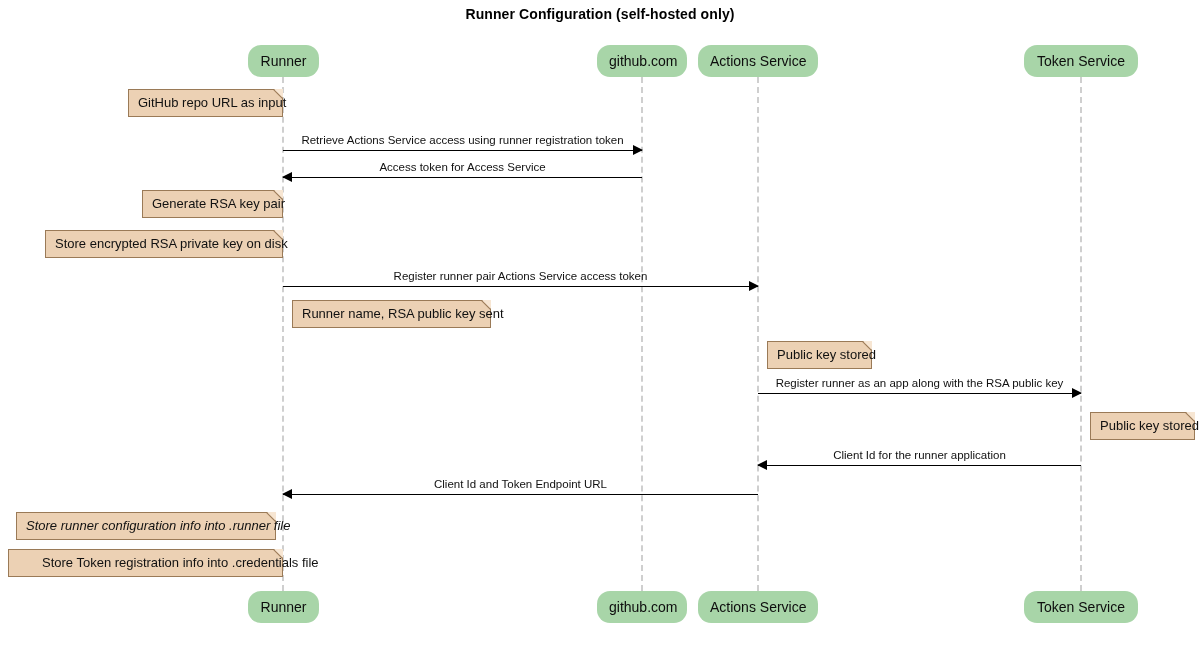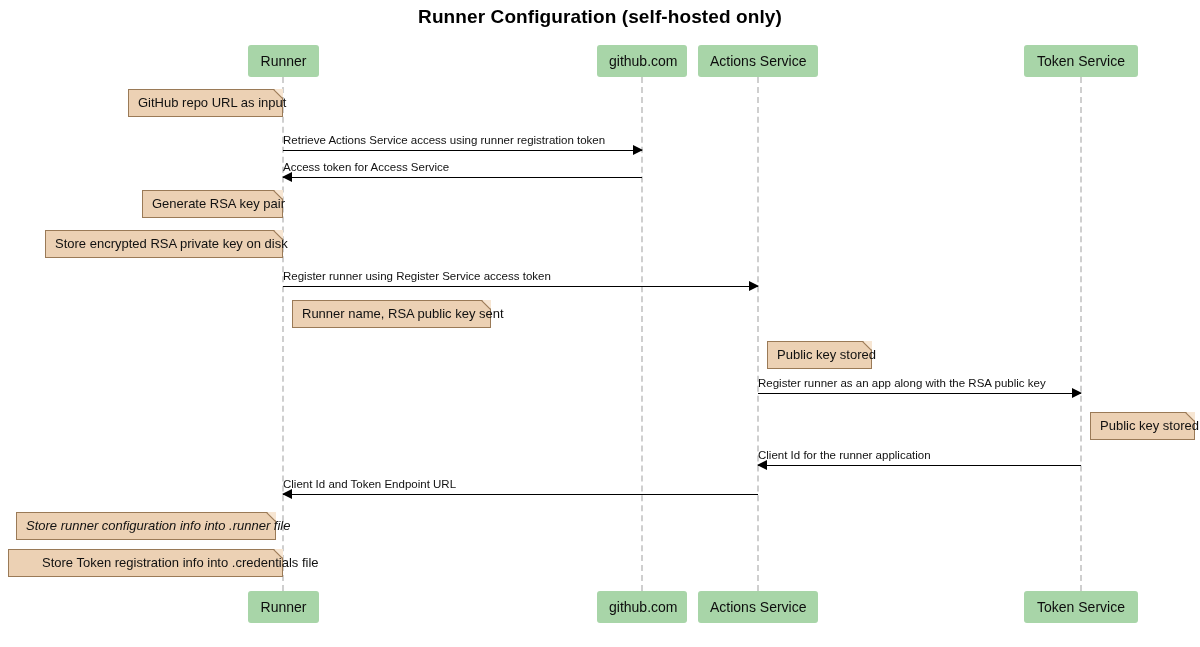--- a/index.html
+++ b/index.html
@@ -17,36 +17,36 @@
     height: 647px;
     overflow: hidden;
     background: #ffffff;
   }
   #diagram-title {
     position: absolute;
     top: 6px;
     left: 0;
     width: 1200px;
     text-align: center;
-    font-size: 19px;
+    font-size: 14px;
     font-weight: bold;
     color: #000000;
     letter-spacing: 0.1px;
   }
   
   .lifeline {
     position: absolute;
     width: 0;
     border-left: 2px dashed #cfcfcf;
   }
   
   .participant {
     position: absolute;
     background: #a8d5a8;
-    border-radius: 3px;
+    border-radius: 13px;
     height: 32px;
     line-height: 32px;
     text-align: center;
     font-size: 14px;
     color: #0d0d0d;
     box-sizing: border-box;
     padding: 0 12px;
     white-space: nowrap;
   }
   
@@ -116,20 +116,21 @@
     border-left: 10px solid #000000;
   }
   .msg.to-left .head {
     left: -1px;
     border-right: 10px solid #000000;
   }
   .msg .label {
     position: absolute;
     bottom: 4px;
     width: 100%;
+    text-align: center;
     font-size: 11.5px;
     color: #111111;
     white-space: nowrap;
   }
 </style>
 </head>
 <body>
 
 <div id="canvas">
 
@@ -148,21 +149,21 @@
         <div class="label">Retrieve Actions Service access using runner registration token</div>
       </div>
       <div class="msg to-left" style="left: 283px; top: 177px; width: 359px;">
         <div class="line"></div>
         <div class="head"></div>
         <div class="label">Access token for Access Service</div>
       </div>
       <div class="msg to-right" style="left: 283px; top: 286px; width: 475px;">
         <div class="line"></div>
         <div class="head"></div>
-        <div class="label">Register runner using Register Service access token</div>
+        <div class="label">Register runner pair Actions Service access token</div>
       </div>
       <div class="msg to-right" style="left: 758px; top: 393px; width: 323px;">
         <div class="line"></div>
         <div class="head"></div>
         <div class="label">Register runner as an app along with the RSA public key</div>
       </div>
       <div class="msg to-left" style="left: 758px; top: 465px; width: 323px;">
         <div class="line"></div>
         <div class="head"></div>
         <div class="label">Client Id for the runner application</div>

